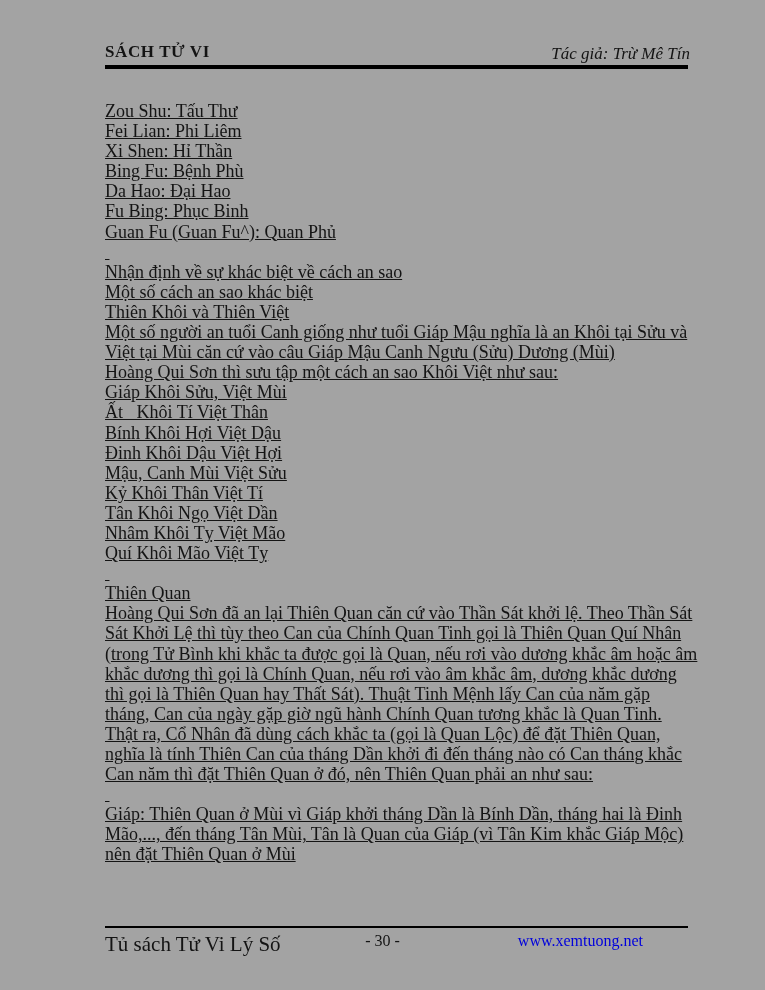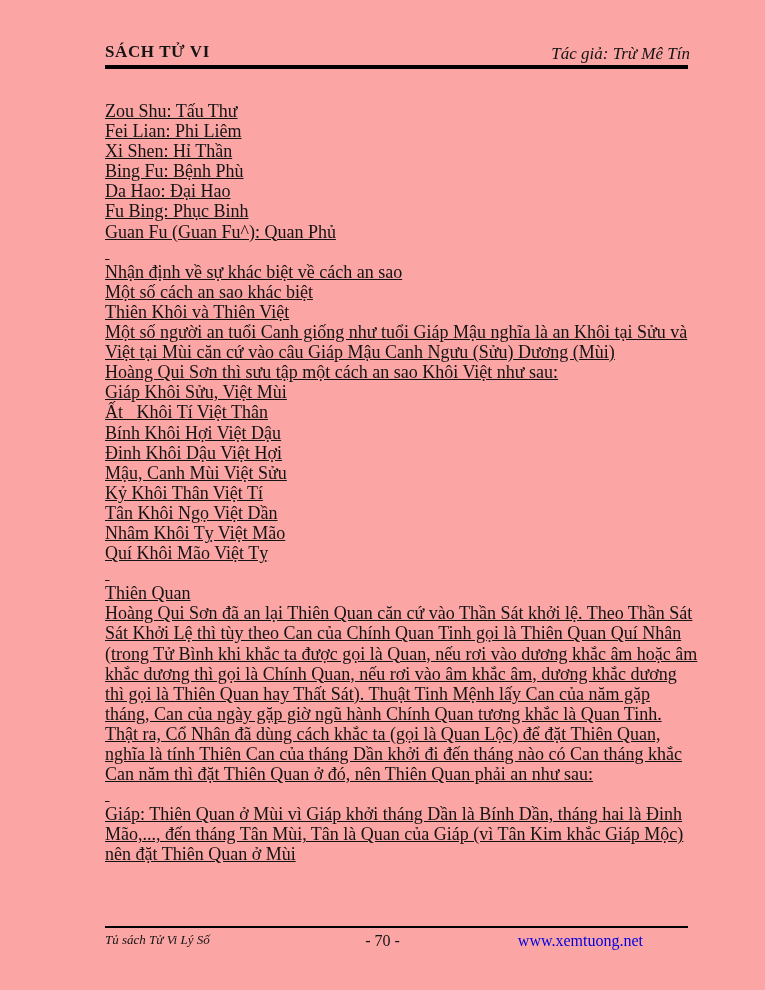--- a/index.html
+++ b/index.html
@@ -1,19 +1,19 @@
 <!DOCTYPE html>
 <html><head>
 <meta charset="utf-8">
 <style>
   html,body { margin:0; padding:0; background:#e8e8e8; }
   .page {
     position:relative;
     width:765px; height:990px;
-    background:#fca5a5;
+    background:#a3a3a3;
     margin:0 auto;
     font-family:"Liberation Serif", serif;
     color:#141414;
     overflow:hidden;
   }
   .header-left {
     position:absolute; left:105px; top:42px;
     font-size:17px; font-weight:bold; letter-spacing:0.6px;
     white-space:pre;
   }
@@ -32,21 +32,21 @@
     white-space:pre;
     text-decoration:underline;
   }
   .body-line { min-height:20.1px; }
   .footer-rule {
     position:absolute; left:105px; top:926px;
     width:583px; height:2px; background:#000;
   }
   .footer-left {
     position:absolute; left:105px; top:932px;
-    font-size:13px; white-space:pre;font-style:italic;
+    font-size:21px; white-space:pre;
   }
   .footer-center {
     position:absolute; left:0; right:0; top:932px;
     text-align:center; font-size:16px; white-space:pre;
   }
   .footer-link {
     position:absolute; top:932px; right:122px;
     font-size:16px; color:#0000dd;
     cursor:pointer; white-space:pre;
   }
@@ -61,17 +61,17 @@
   <div class="header-right">Tác giả: Trừ Mê Tín</div>
 
   <div class="header-rule"></div>
 
   <div class="page-body"><div class="body-line">Zou Shu: Tấu Thư</div><div class="body-line">Fei Lian: Phi Liêm</div><div class="body-line">Xi Shen: Hỉ Thần</div><div class="body-line">Bing Fu: Bệnh Phù</div><div class="body-line">Da Hao: Đại Hao</div><div class="body-line">Fu Bing: Phục Binh</div><div class="body-line">Guan Fu (Guan Fu^): Quan Phủ</div><div class="body-line">&nbsp;</div><div class="body-line">Nhận định về sự khác biệt về cách an sao</div><div class="body-line">Một số cách an sao khác biệt</div><div class="body-line">Thiên Khôi và Thiên Việt</div><div class="body-line">Một số người an tuổi Canh giống như tuổi Giáp Mậu nghĩa là an Khôi tại Sửu và</div><div class="body-line">Việt tại Mùi căn cứ vào câu Giáp Mậu Canh Ngưu (Sửu) Dương (Mùi)</div><div class="body-line">Hoàng Qui Sơn thì sưu tập một cách an sao Khôi Việt như sau:</div><div class="body-line">Giáp Khôi Sửu, Việt Mùi</div><div class="body-line">Ất   Khôi Tí Việt Thân</div><div class="body-line">Bính Khôi Hợi Việt Dậu</div><div class="body-line">Đinh Khôi Dậu Việt Hợi</div><div class="body-line">Mậu, Canh Mùi Việt Sửu</div><div class="body-line">Kỷ Khôi Thân Việt Tí</div><div class="body-line">Tân Khôi Ngọ Việt Dần</div><div class="body-line">Nhâm Khôi Tỵ Việt Mão</div><div class="body-line">Quí Khôi Mão Việt Tỵ</div><div class="body-line">&nbsp;</div><div class="body-line">Thiên Quan</div><div class="body-line">Hoàng Qui Sơn đã an lại Thiên Quan căn cứ vào Thần Sát khởi lệ. Theo Thần Sát</div><div class="body-line">Sát Khởi Lệ thì tùy theo Can của Chính Quan Tinh gọi là Thiên Quan Quí Nhân</div><div class="body-line">(trong Tử Bình khi khắc ta được gọi là Quan, nếu rơi vào dương khắc âm hoặc âm</div><div class="body-line">khắc dương thì gọi là Chính Quan, nếu rơi vào âm khắc âm, dương khắc dương</div><div class="body-line">thì gọi là Thiên Quan hay Thất Sát). Thuật Tinh Mệnh lấy Can của năm gặp</div><div class="body-line">tháng, Can của ngày gặp giờ ngũ hành Chính Quan tương khắc là Quan Tinh.</div><div class="body-line">Thật ra, Cổ Nhân đã dùng cách khắc ta (gọi là Quan Lộc) để đặt Thiên Quan,</div><div class="body-line">nghĩa là tính Thiên Can của tháng Dần khởi đi đến tháng nào có Can tháng khắc</div><div class="body-line">Can năm thì đặt Thiên Quan ở đó, nên Thiên Quan phải an như sau:</div><div class="body-line">&nbsp;</div><div class="body-line">Giáp: Thiên Quan ở Mùi vì Giáp khởi tháng Dần là Bính Dần, tháng hai là Đinh</div><div class="body-line">Mão,..., đến tháng Tân Mùi, Tân là Quan của Giáp (vì Tân Kim khắc Giáp Mộc)</div><div class="body-line">nên đặt Thiên Quan ở Mùi</div></div>
 
   <div class="footer-rule"></div>
 
   <div class="footer-left">Tủ sách Tử Vi Lý Số</div>
 
-  <div class="footer-center">- 70 -</div>
+  <div class="footer-center">- 30 -</div>
 
   <a class="footer-link">www.xemtuong.net</a>
 
 </div>
 
 </body></html>

